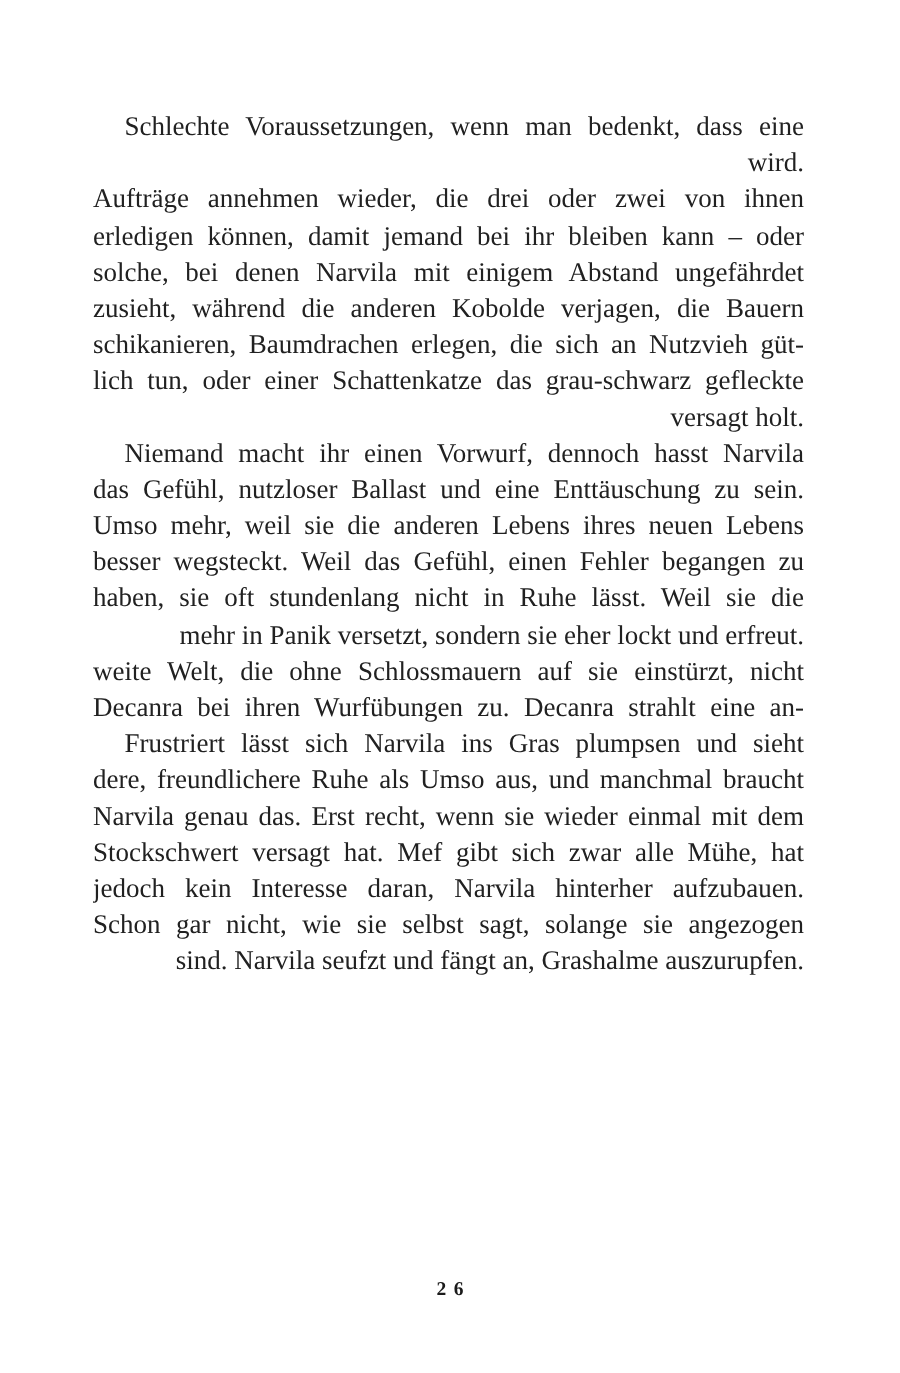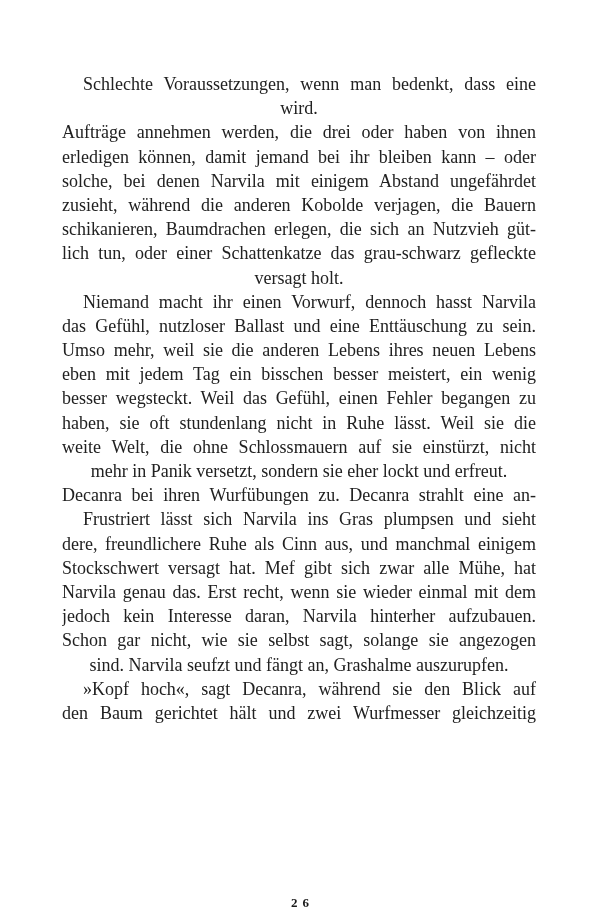--- a/index.html
+++ b/index.html
@@ -34,80 +34,74 @@
     white-space: normal;
   }
   
   .line::after {
     content: "";
     display: inline-block;
     width: 100%;
     height: 0;
   }
   .line.flush {
-    text-align: center;
+    text-align: right;
   }
   .line.flush::after {
     content: none;
   }
   .line.indent {
     text-indent: 21px;
   }
   .page-number {
     position: absolute;
     top: 851px;
     left: 0;
     width: 600px;
     text-align: center;
     font-size: 13px;
     font-weight: bold;
     letter-spacing: 5px;
     text-indent: 5px; 
     color: #1b1b1b;
     font-family: "Liberation Serif", serif;
-    margin-top: 44px;
   }
 </style>
 </head>
 <body>
 
 <div class="page">
   <div class="text-block" id="text-block">
       <div class="paragraph">
         <div class="line indent">Schlechte Voraussetzungen, wenn man bedenkt, dass eine</div>
         <div class="line flush">wird.</div>
       </div>
       <div class="paragraph">
-        <div class="line">Aufträge annehmen werden, die drei oder haben von ihnen</div>
+        <div class="line">Aufträge annehmen wieder, die drei oder zwei von ihnen</div>
         <div class="line">erledigen können, damit jemand bei ihr bleiben kann – oder</div>
         <div class="line">solche, bei denen Narvila mit einigem Abstand ungefährdet</div>
         <div class="line">zusieht, während die anderen Kobolde verjagen, die Bauern</div>
         <div class="line">schikanieren, Baumdrachen erlegen, die sich an Nutzvieh güt-</div>
         <div class="line">lich tun, oder einer Schattenkatze das grau-schwarz gefleckte</div>
         <div class="line flush">versagt holt.</div>
       </div>
       <div class="paragraph">
         <div class="line indent">Niemand macht ihr einen Vorwurf, dennoch hasst Narvila</div>
         <div class="line">das Gefühl, nutzloser Ballast und eine Enttäuschung zu sein.</div>
         <div class="line">Umso mehr, weil sie die anderen Lebens ihres neuen Lebens</div>
-        <div class="line">eben mit jedem Tag ein bisschen besser meistert, ein wenig</div>
         <div class="line">besser wegsteckt. Weil das Gefühl, einen Fehler begangen zu</div>
         <div class="line">haben, sie oft stundenlang nicht in Ruhe lässt. Weil sie die</div>
+        <div class="line flush">mehr in Panik versetzt, sondern sie eher lockt und erfreut.</div>
         <div class="line">weite Welt, die ohne Schlossmauern auf sie einstürzt, nicht</div>
-        <div class="line flush">mehr in Panik versetzt, sondern sie eher lockt und erfreut.</div>
       </div>
       <div class="paragraph">
         <div class="line">Decanra bei ihren Wurfübungen zu. Decanra strahlt eine an-</div>
         <div class="line indent">Frustriert lässt sich Narvila ins Gras plumpsen und sieht</div>
-        <div class="line">dere, freundlichere Ruhe als Cinn aus, und manchmal einigem</div>
+        <div class="line">dere, freundlichere Ruhe als Umso aus, und manchmal braucht</div>
+        <div class="line">Narvila genau das. Erst recht, wenn sie wieder einmal mit dem</div>
         <div class="line">Stockschwert versagt hat. Mef gibt sich zwar alle Mühe, hat</div>
-        <div class="line">Narvila genau das. Erst recht, wenn sie wieder einmal mit dem</div>
         <div class="line">jedoch kein Interesse daran, Narvila hinterher aufzubauen.</div>
         <div class="line">Schon gar nicht, wie sie selbst sagt, solange sie angezogen</div>
         <div class="line flush">sind. Narvila seufzt und fängt an, Grashalme auszurupfen.</div>
-      </div>
-      <div class="paragraph">
-        <div class="line indent">»Kopf hoch«, sagt Decanra, während sie den Blick auf</div>
-        <div class="line">den Baum gerichtet hält und zwei Wurfmesser gleichzeitig</div>
       </div>
     </div>
   <div class="page-number">26</div>
 </div>
 
 </body></html>

